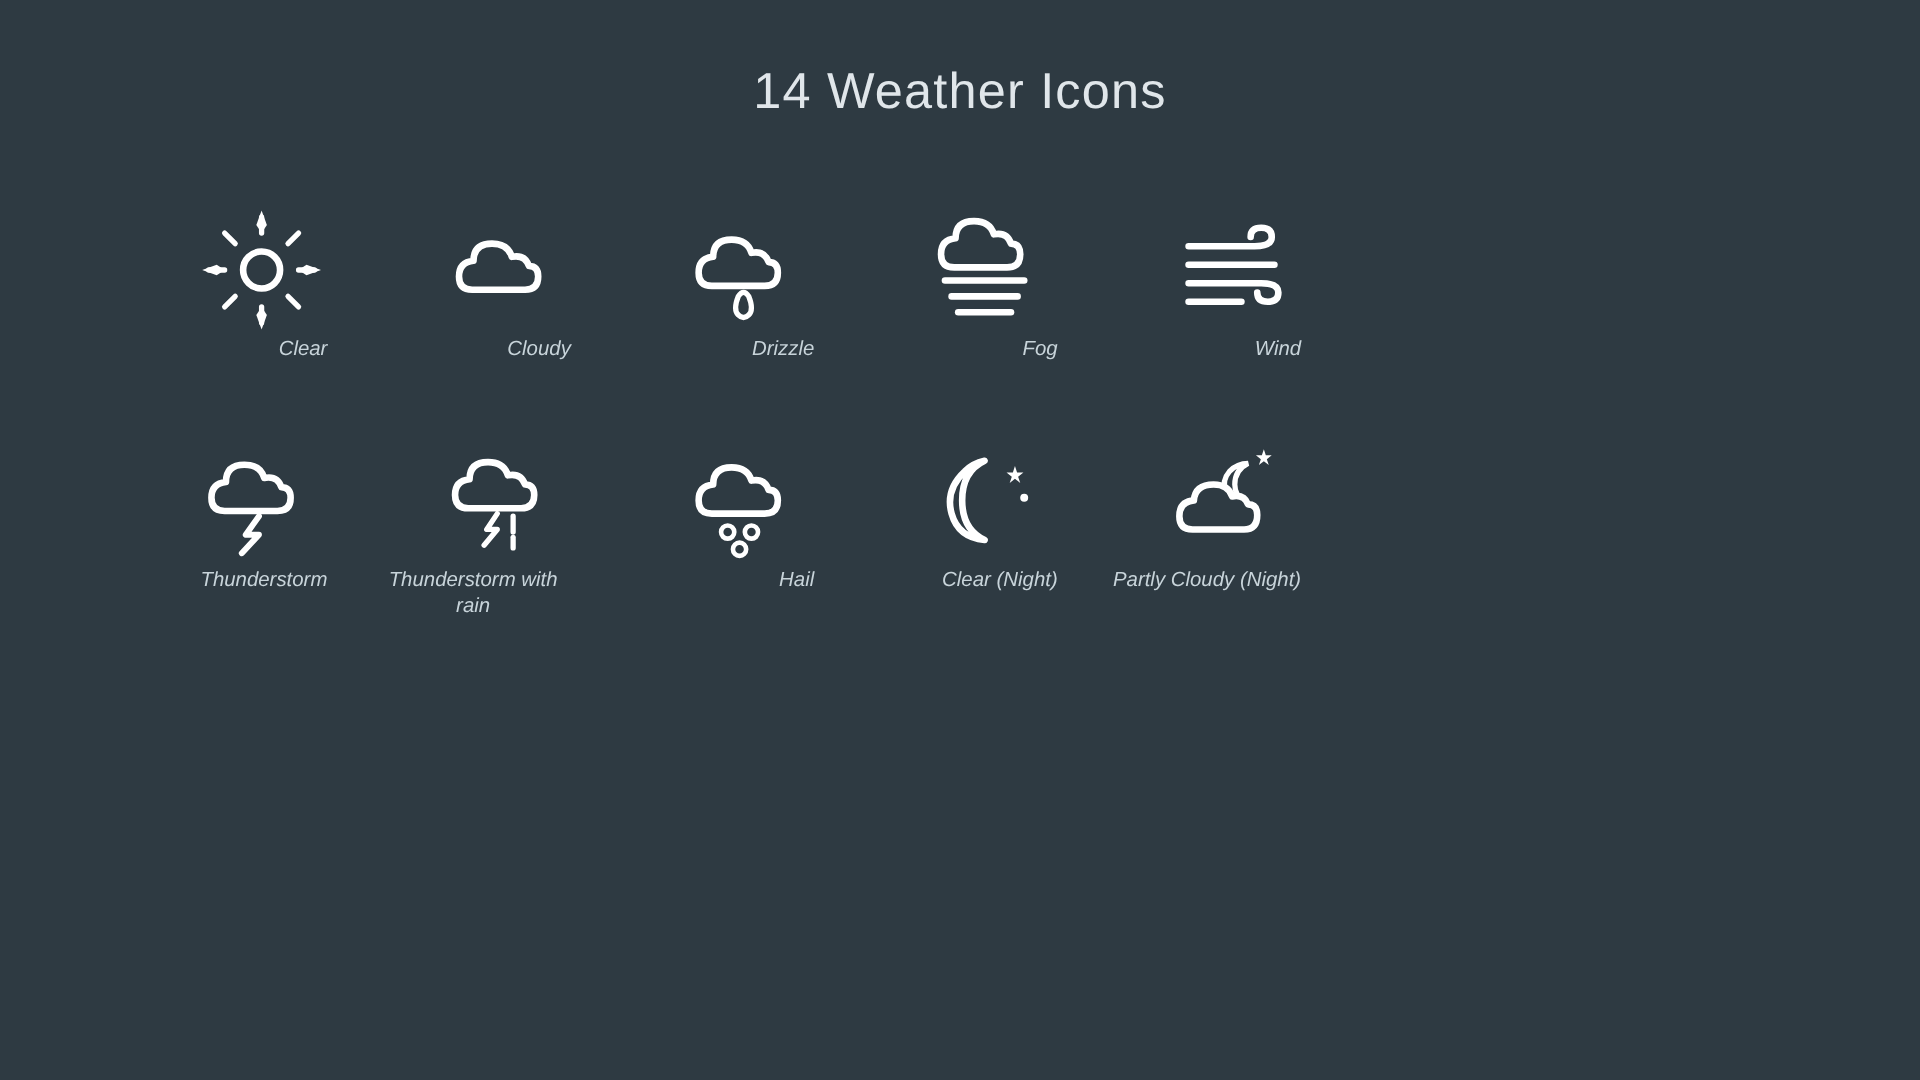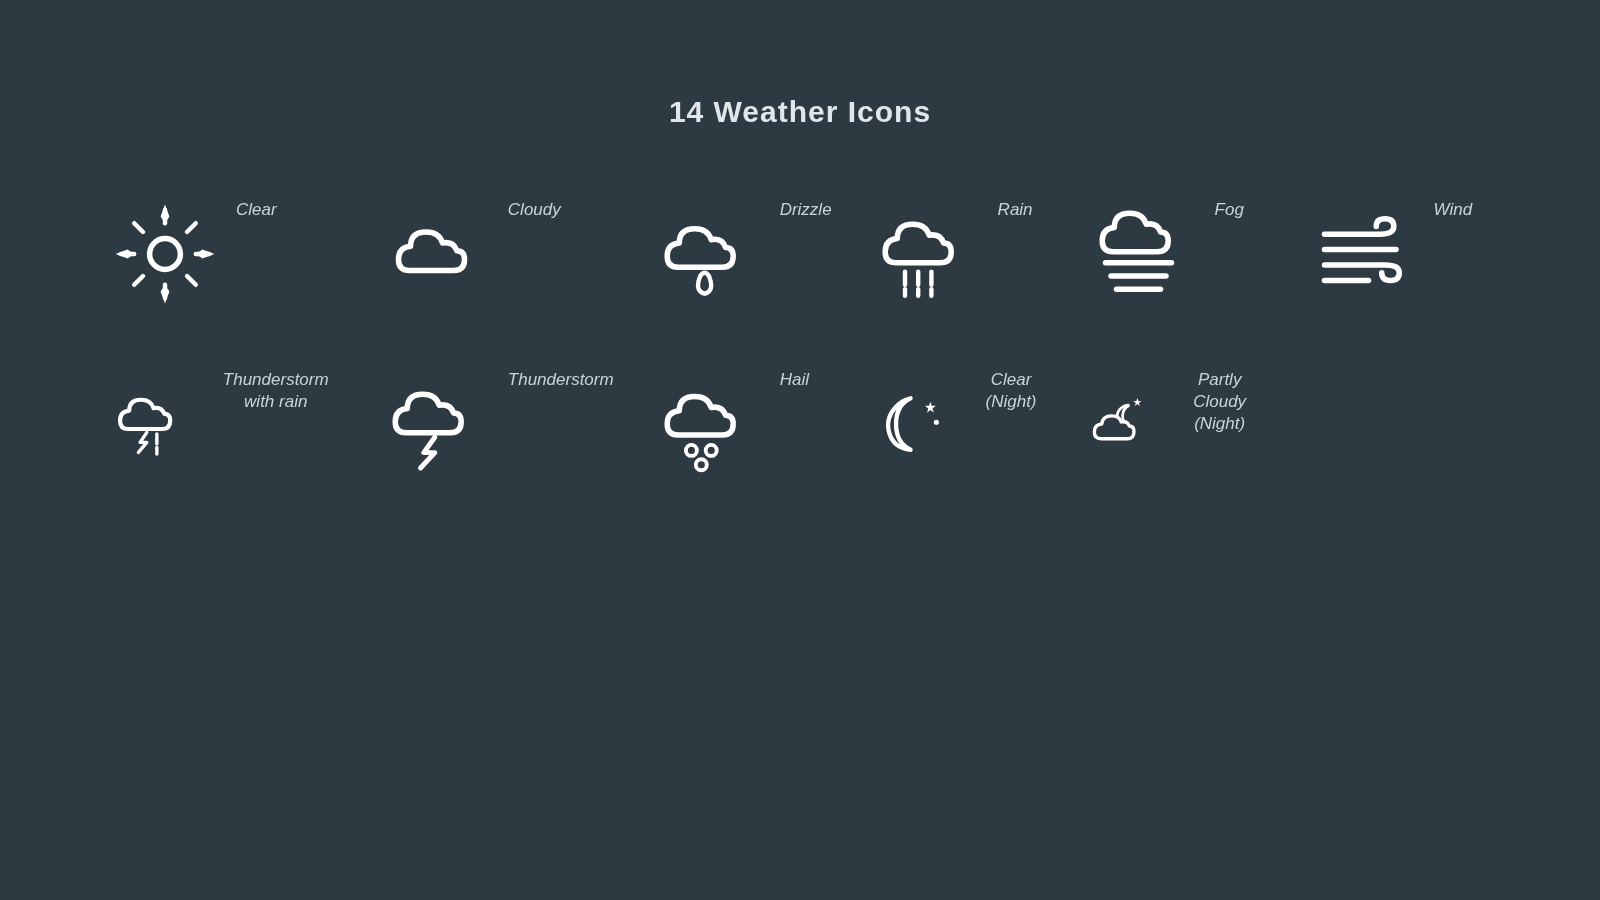--- a/index.html
+++ b/index.html
@@ -9,37 +9,37 @@
       font-family: 'Segoe UI', Arial, sans-serif;
       width: 1600px;
       height: 900px;
       overflow: hidden;
       display: flex;
       flex-direction: column;
       align-items: center;
       justify-content: flex-start;
     }
     h1 {
-      font-size: 30px;
-      font-weight: 700;
+      font-size: 42px;
+      font-weight: 400;
       color: #e0e6ea;
-      margin-top: 95px;
+      margin-top: 52px;
       margin-bottom: 60px;
       letter-spacing: 1px;
     }
     .grid {
       display: grid;
       grid-template-columns: repeat(7, 1fr);
       gap: 0 20px;
       width: 1400px;
     }
     .icon-item {
       display: flex;
-      align-items: flex-start;
-      gap: 16px;
+      flex-direction: column;
+      align-items: flex-end;
       padding: 10px;
     }
     .icon-item svg {
       width: 110px;
       height: 110px;
     }
     .icon-label {
       font-size: 17px;
       font-style: italic;
       font-weight: 300;
@@ -91,33 +91,20 @@
 
   <div class="icon-item">
     <svg viewBox="0 0 100 100">
       <path d="M22,62 Q12,62 12,52 Q12,41 23,40 Q23,27 37,27 Q49,27 52,37 Q62,35 65,44 Q72,44 72,52 Q72,62 62,62 Z" fill="none" stroke="white" stroke-width="5" stroke-linejoin="round"></path>
 
       <path d="M42,70 Q38,80 42,84 Q46,88 50,84 Q54,80 50,70 Q46,64 42,70 Z" fill="none" stroke="white" stroke-width="4"></path>
     </svg>
     <span class="icon-label">Drizzle</span>
   </div>
 
-  <div class="icon-item">
-    <svg viewBox="0 0 100 100">
-      <path d="M22,58 Q12,58 12,48 Q12,37 23,36 Q23,23 37,23 Q49,23 52,33 Q62,31 65,40 Q72,40 72,48 Q72,58 62,58 Z" fill="none" stroke="white" stroke-width="5" stroke-linejoin="round"></path>
-
-      <line x1="30" y1="66" x2="30" y2="78" stroke="white" stroke-width="4" stroke-linecap="round"></line>
-      <line x1="42" y1="66" x2="42" y2="78" stroke="white" stroke-width="4" stroke-linecap="round"></line>
-      <line x1="54" y1="66" x2="54" y2="78" stroke="white" stroke-width="4" stroke-linecap="round"></line>
-      <line x1="30" y1="82" x2="30" y2="88" stroke="white" stroke-width="4" stroke-linecap="round"></line>
-      <line x1="42" y1="82" x2="42" y2="88" stroke="white" stroke-width="4" stroke-linecap="round"></line>
-      <line x1="54" y1="82" x2="54" y2="88" stroke="white" stroke-width="4" stroke-linecap="round"></line>
-    </svg>
-    <span class="icon-label">Rain</span>
-  </div>
 
   <div class="icon-item">
     <svg viewBox="0 0 100 100">
 
       <path d="M22,48 Q12,48 12,38 Q12,27 23,26 Q23,13 37,13 Q49,13 52,23 Q62,21 65,30 Q72,30 72,38 Q72,48 62,48 Z" fill="none" stroke="white" stroke-width="5" stroke-linejoin="round"></path>
 
       <line x1="15" y1="58" x2="75" y2="58" stroke="white" stroke-width="5" stroke-linecap="round"></line>
       <line x1="20" y1="70" x2="70" y2="70" stroke="white" stroke-width="5" stroke-linecap="round"></line>
       <line x1="25" y1="82" x2="65" y2="82" stroke="white" stroke-width="5" stroke-linecap="round"></line>
     </svg>
@@ -134,37 +121,37 @@
     </svg>
     <span class="icon-label">Wind</span>
   </div>
 
   <div class="row-spacer"></div>
 
 
 
   <div class="icon-item">
     <svg viewBox="0 0 100 100">
+      <path d="M22,58 Q12,58 12,48 Q12,37 23,36 Q23,23 37,23 Q49,23 52,33 Q62,31 65,40 Q72,40 72,48 Q72,58 62,58 Z" fill="none" stroke="white" stroke-width="5" stroke-linejoin="round"></path>
+
+      <polyline points="48,62 38,76 48,76 35,90" fill="none" stroke="white" stroke-width="4.5" stroke-linejoin="round" stroke-linecap="round"></polyline>
+    </svg>
+    <span class="icon-label">Thunderstorm</span>
+  </div>
+
+  <div class="icon-item">
+    <svg viewBox="0 0 100 100">
       <path d="M22,56 Q12,56 12,46 Q12,35 23,34 Q23,21 37,21 Q49,21 52,31 Q62,29 65,38 Q72,38 72,46 Q72,56 62,56 Z" fill="none" stroke="white" stroke-width="5" stroke-linejoin="round"></path>
 
       <polyline points="44,60 36,72 44,72 34,84" fill="none" stroke="white" stroke-width="4" stroke-linejoin="round" stroke-linecap="round"></polyline>
 
       <line x1="56" y1="62" x2="56" y2="74" stroke="white" stroke-width="4" stroke-linecap="round"></line>
       <line x1="56" y1="78" x2="56" y2="86" stroke="white" stroke-width="4" stroke-linecap="round"></line>
     </svg>
     <span class="icon-label">Thunderstorm with rain</span>
-  </div>
-
-  <div class="icon-item">
-    <svg viewBox="0 0 100 100">
-      <path d="M22,58 Q12,58 12,48 Q12,37 23,36 Q23,23 37,23 Q49,23 52,33 Q62,31 65,40 Q72,40 72,48 Q72,58 62,58 Z" fill="none" stroke="white" stroke-width="5" stroke-linejoin="round"></path>
-
-      <polyline points="48,62 38,76 48,76 35,90" fill="none" stroke="white" stroke-width="4.5" stroke-linejoin="round" stroke-linecap="round"></polyline>
-    </svg>
-    <span class="icon-label">Thunderstorm</span>
   </div>
 
   <div class="icon-item">
     <svg viewBox="0 0 100 100">
       <path d="M22,60 Q12,60 12,50 Q12,39 23,38 Q23,25 37,25 Q49,25 52,35 Q62,33 65,42 Q72,42 72,50 Q72,60 62,60 Z" fill="none" stroke="white" stroke-width="5" stroke-linejoin="round"></path>
 
       <circle cx="34" cy="74" r="5" fill="none" stroke="white" stroke-width="3.5"></circle>
       <circle cx="52" cy="74" r="5" fill="none" stroke="white" stroke-width="3.5"></circle>
       <circle cx="43" cy="87" r="5" fill="none" stroke="white" stroke-width="3.5"></circle>
     </svg>

